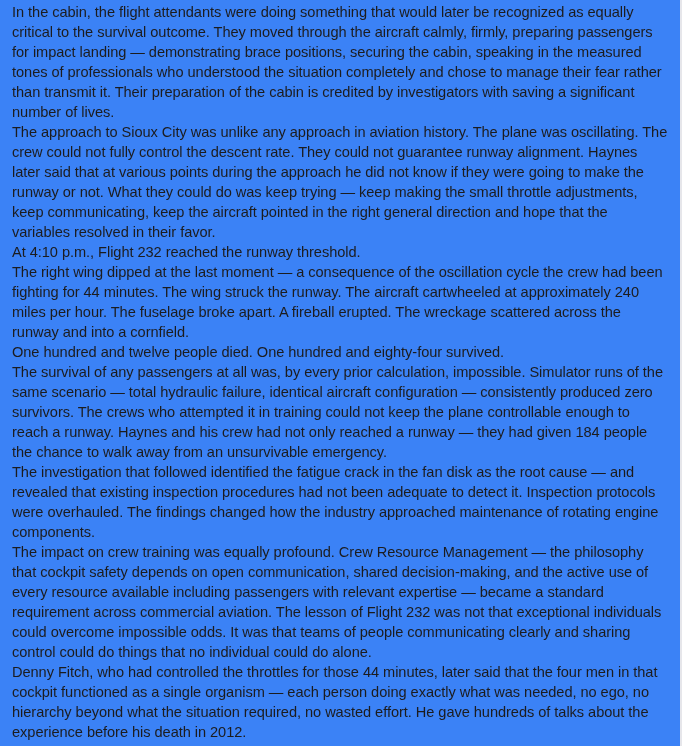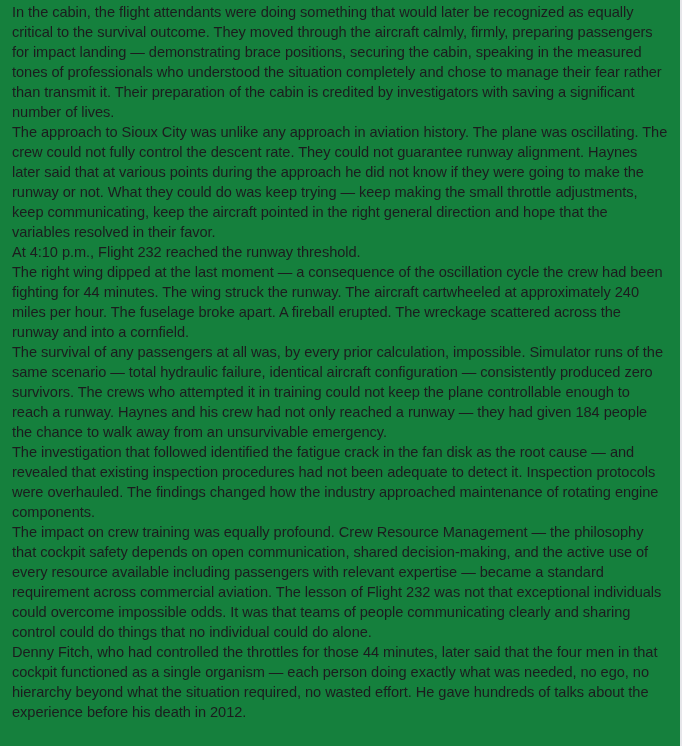--- a/index.html
+++ b/index.html
@@ -13,21 +13,21 @@
       overflow: hidden;
       position: relative;
     }
     .page {
       position: absolute;
       left: 0;
       top: 0;
       width: 680px;
       height: 746px;
       overflow: hidden;
-      background: #15803d;
+      background: #3b82f6;
     }
     .content {
       position: absolute;
       left: 12px;
       top: 2px;
       width: 656px;
       font-family: "Liberation Sans", sans-serif;
       font-size: 14.6px;
       line-height: 20px;
       color: #1c1c1e;
@@ -48,19 +48,20 @@
   </style>
 </head>
 <body>
 
 <div class="page">
   <div class="content">
     <p>In the cabin, the flight attendants were doing something that would later be recognized as equally critical to the survival outcome. They moved through the aircraft calmly, firmly, preparing passengers for impact landing — demonstrating brace positions, securing the cabin, speaking in the measured tones of professionals who understood the situation completely and chose to manage their fear rather than transmit it. Their preparation of the cabin is credited by investigators with saving a significant number of lives.</p>
     <p>The approach to Sioux City was unlike any approach in aviation history. The plane was oscillating. The crew could not fully control the descent rate. They could not guarantee runway alignment. Haynes later said that at various points during the approach he did not know if they were going to make the runway or not. What they could do was keep trying — keep making the small throttle adjustments, keep communicating, keep the aircraft pointed in the right general direction and hope that the variables resolved in their favor.</p>
     <p>At 4:10 p.m., Flight 232 reached the runway threshold.</p>
     <p>The right wing dipped at the last moment — a consequence of the oscillation cycle the crew had been fighting for 44 minutes. The wing struck the runway. The aircraft cartwheeled at approximately 240 miles per hour. The fuselage broke apart. A fireball erupted. The wreckage scattered across the runway and into a cornfield.</p>
+    <p>One hundred and twelve people died. One hundred and eighty-four survived.</p>
     <p>The survival of any passengers at all was, by every prior calculation, impossible. Simulator runs of the same scenario — total hydraulic failure, identical aircraft configuration — consistently produced zero survivors. The crews who attempted it in training could not keep the plane controllable enough to reach a runway. Haynes and his crew had not only reached a runway — they had given 184 people the chance to walk away from an unsurvivable emergency.</p>
     <p>The investigation that followed identified the fatigue crack in the fan disk as the root cause — and revealed that existing inspection procedures had not been adequate to detect it. Inspection protocols were overhauled. The findings changed how the industry approached maintenance of rotating engine components.</p>
     <p>The impact on crew training was equally profound. Crew Resource Management — the philosophy that cockpit safety depends on open communication, shared decision-making, and the active use of every resource available including passengers with relevant expertise — became a standard requirement across commercial aviation. The lesson of Flight 232 was not that exceptional individuals could overcome impossible odds. It was that teams of people communicating clearly and sharing control could do things that no individual could do alone.</p>
     <p>Denny Fitch, who had controlled the throttles for those 44 minutes, later said that the four men in that cockpit functioned as a single organism — each person doing exactly what was needed, no ego, no hierarchy beyond what the situation required, no wasted effort. He gave hundreds of talks about the experience before his death in 2012.</p>
   </div>
 </div>
 <div class="right-border"></div>
 
 </body></html>

